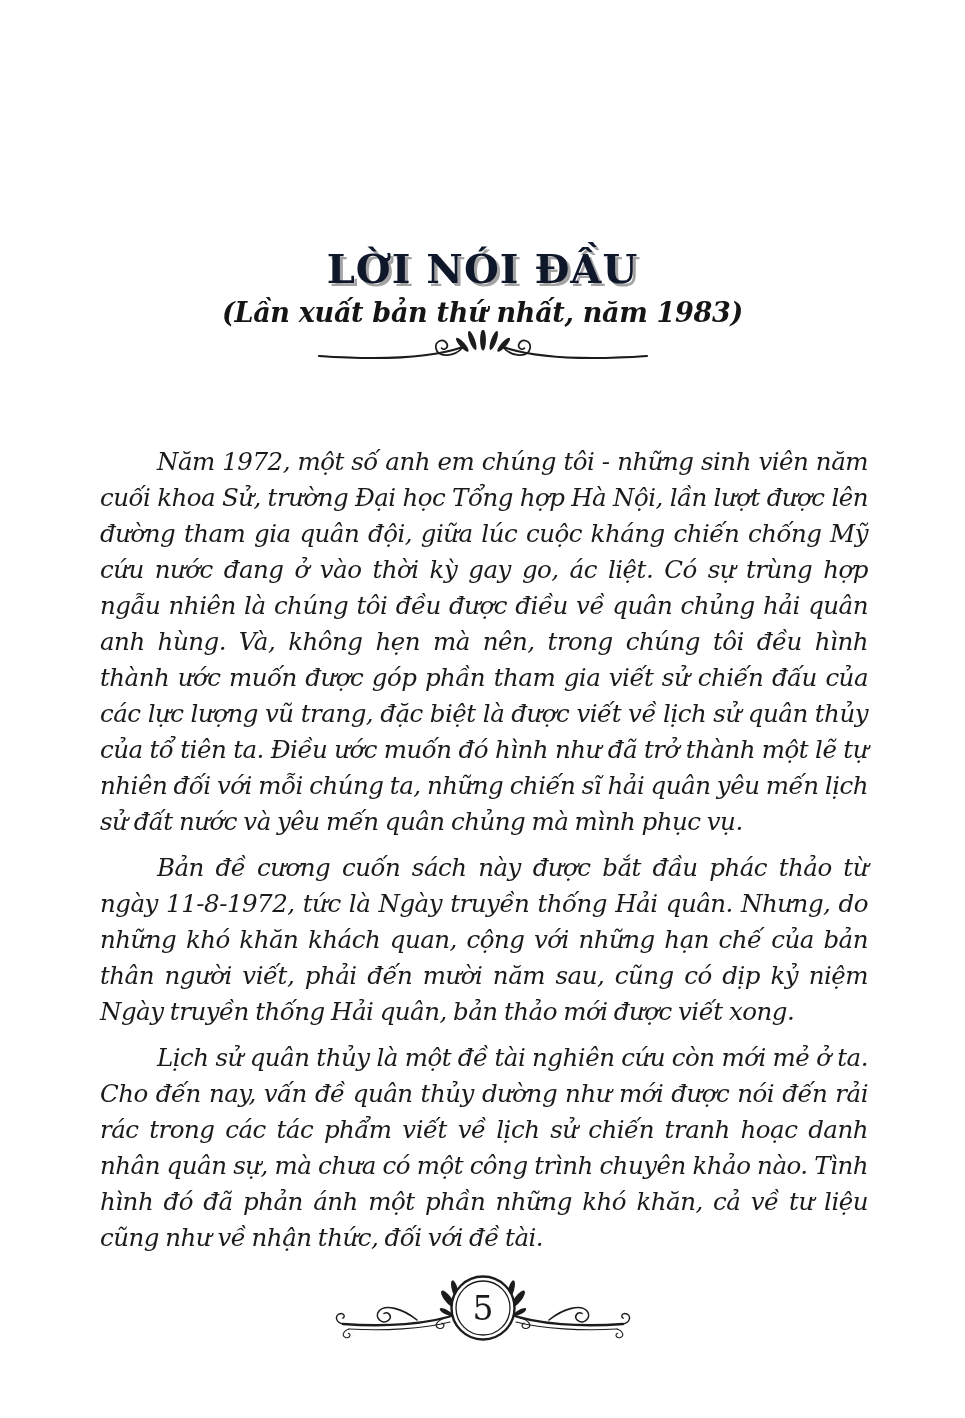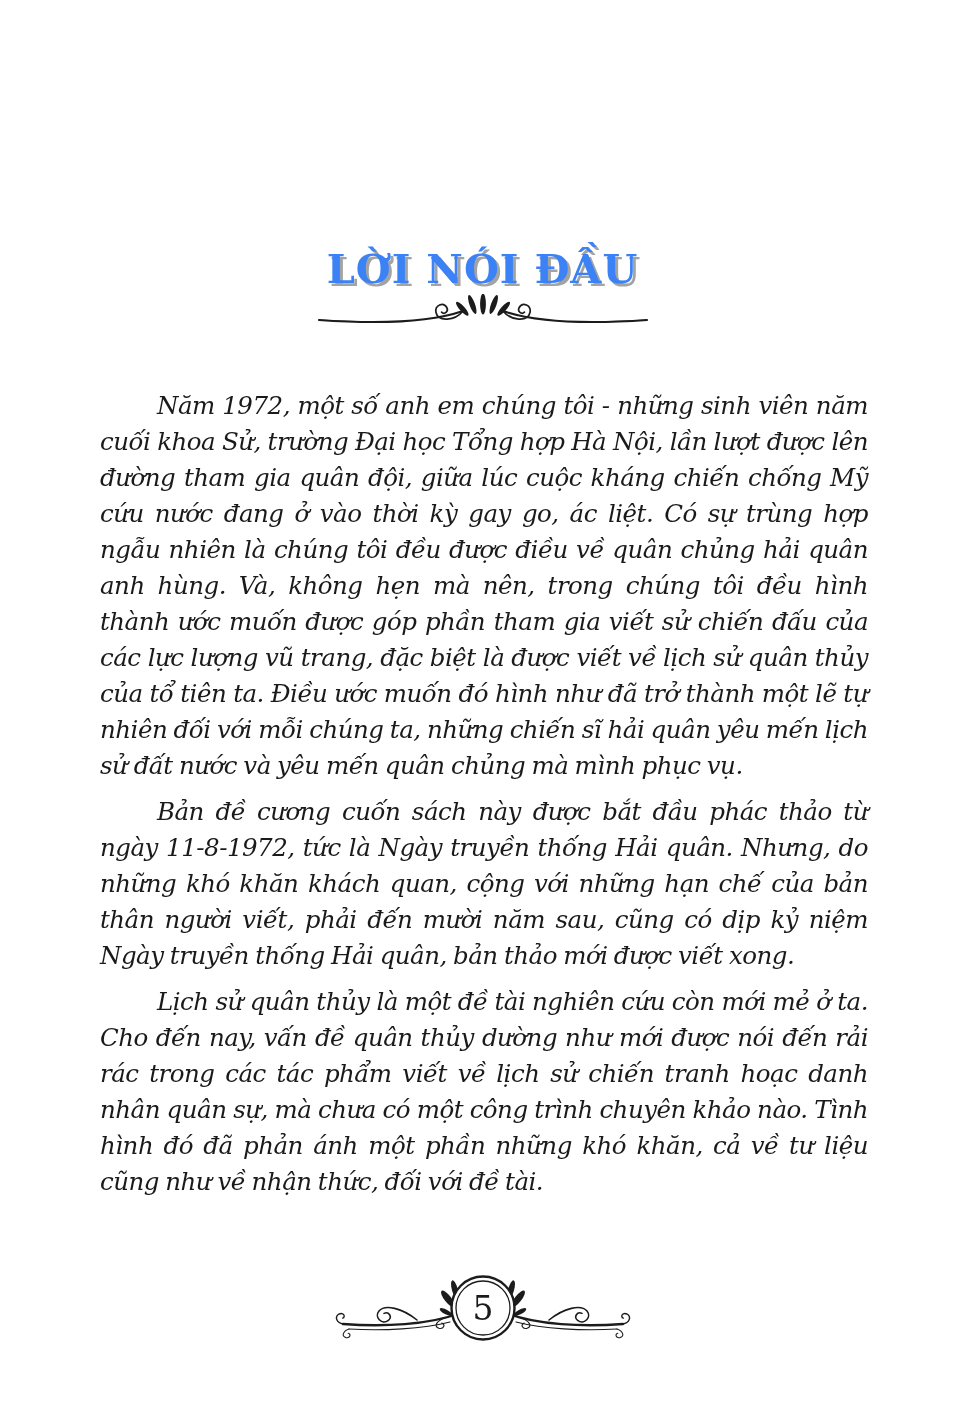--- a/index.html
+++ b/index.html
@@ -21,39 +21,39 @@
   .header {
     padding-top: 246px;
     text-align: center;
   }
   .title {
     font-family: "DejaVu Serif", serif;
     font-size: 40px;
     font-weight: bold;
     line-height: 1.15;
     letter-spacing: 1px;
-    color: #3b82f6;
+    color: #0f172a;
     text-shadow: 3px 3px 0 #a3a3a3;
   }
   .subtitle {
     margin-top: 5px;
     font-family: "DejaVu Serif", serif;
     font-size: 27px;
     font-weight: bold;
     font-style: italic;
     color: #151515;
     letter-spacing: -0.3px;
   }
   .divider-wrap {
     margin-top: 2px;
     text-align: center;
   }
   .divider-wrap svg { display: inline-block; vertical-align: top; }
   .content {
-    margin: 56px 97px 0 100px;
+    margin: 76px 97px 0 100px;
   }
   .content p {
     font-family: "DejaVu Serif", serif;
     font-style: italic;
     font-size: 24.5px;
     line-height: 36px;
     letter-spacing: -0.5px;
     word-spacing: -1px;
     text-align: justify;
     text-indent: 57px;
@@ -74,20 +74,21 @@
     fill: #1a1a1a;
   }
 </style>
 </head>
 <body>
 
 <div class="page">
 
   <div class="header">
     <h1 class="title">LỜI NÓI ĐẦU</h1>
+    <div class="subtitle">(Lần xuất bản thứ nhất, năm 1983)</div>
 
     <div class="divider-wrap">
       <span>
         <svg width="332" height="38" viewBox="0 0 332 38" aria-hidden="true">
           <g id="dv-left" stroke="#1c1c1c" fill="none" stroke-linecap="round">
             <path d="M2,26 C60,30 114,28 146,17" stroke-width="2"></path>
             <path d="M2,26 C30,27.5 60,28.5 90,27.5" stroke-width="0.8"></path>
             <path d="M146,17 C138,27 121,28 119,18.5 C117.5,11 126.5,7.5 129.8,13.5 C132,17.6 127.3,21 124.6,18.2" stroke-width="1.7"></path>
           </g>
           <g id="dv-leaves-left" fill="#1c1c1c">

